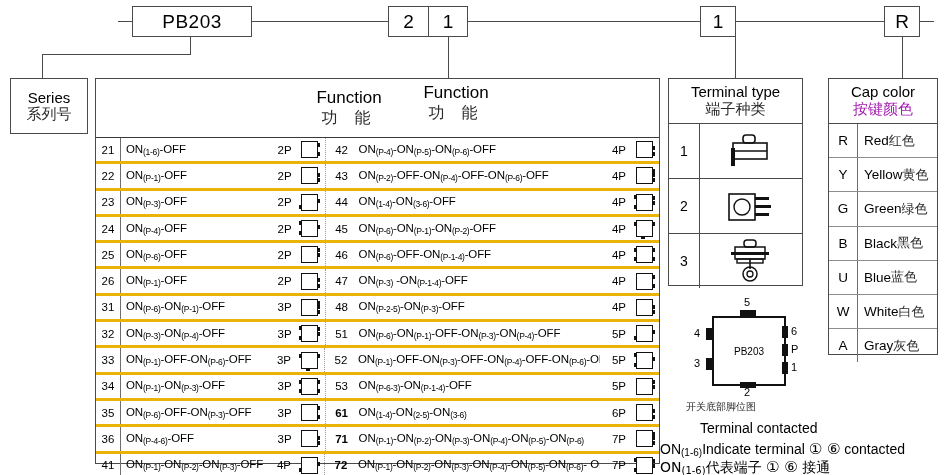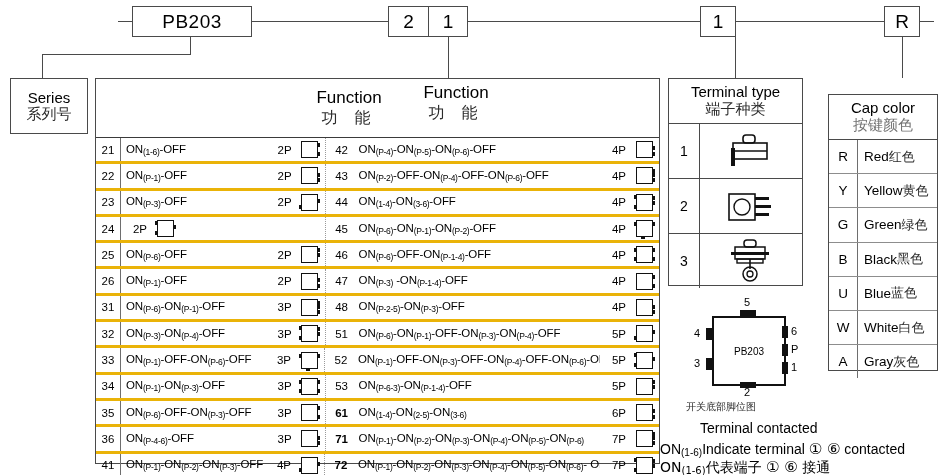--- a/index.html
+++ b/index.html
@@ -62,24 +62,24 @@
   #term-table{left:668px;top:78px;width:135px;height:208px;border:1px solid #4a4a4a;}
   #term-head{height:44px;border-bottom:1px solid #4a4a4a;display:flex;flex-direction:column;align-items:center;justify-content:center;}
   #term-head .en{font-size:15px;}
   #term-head .cn{font-size:15px;font-family:"DejaVu Sans",sans-serif;color:#2b2b2b;}
   .trow{height:54px;display:flex;border-bottom:1px solid #4a4a4a;}
   .trow:last-child{border-bottom:none;}
   .trow .tnum{width:30px;flex:0 0 30px;border-right:1px solid #4a4a4a;display:flex;align-items:center;justify-content:center;font-size:14px;}
   .trow .tpic{flex:1;display:flex;align-items:center;justify-content:center;}
 
   
-  #cap-table{left:828px;top:78px;width:110px;height:277px;border:1px solid #4a4a4a;margin-top:16px;}
+  #cap-table{left:828px;top:78px;width:110px;height:277px;border:1px solid #4a4a4a;}
   #cap-head{height:44px;border-bottom:1px solid #4a4a4a;display:flex;flex-direction:column;align-items:center;justify-content:center;}
   #cap-head .en{font-size:15px;}
-  #cap-head .cn{font-size:15px;font-family:"DejaVu Sans",sans-serif;color:#737373;}
+  #cap-head .cn{font-size:15px;font-family:"DejaVu Sans",sans-serif;color:#a21caf;}
   .crow{height:33.2px;display:flex;border-bottom:1px solid #8d8d8d;}
   .crow:last-child{border-bottom:none;}
   .crow .ckey{width:28px;flex:0 0 28px;border-right:1px solid #6e6e6e;display:flex;align-items:center;justify-content:center;font-size:13.5px;}
   .crow .cval{flex:1;display:flex;align-items:center;padding-left:6px;font-size:13.5px;}
   .crow .cval .cn{font-family:"DejaVu Sans",sans-serif;font-size:13px;color:#2b2b2b;}
 
   
   #pinout{left:688px;top:300px;width:120px;height:100px;}
   #pin-body{position:absolute;left:24px;top:16px;width:70px;height:66px;border:2px solid #111;background:#fff;display:flex;align-items:center;justify-content:center;font-size:10px;}
   .ptab{position:absolute;background:#111;}
@@ -216,20 +216,21 @@
               <i class="pin pr" style="top:1px"></i>
               <i class="pin pr" style="top:6px"></i>
             </div>
           </div>
         </div>
       </div>
       <div class="frow">
         <div class="half left">
           <div class="no">24</div>
           <div class="sep"></div>
+          <div class="desc">ON<sub>(P-4)</sub>-OFF</div>
           <div class="pp">2P</div>
           <div class="icon-cell">
             <div class="tsq">
               <i class="pin pl" style="top:0px"></i>
               <i class="pin pl" style="bottom:1px"></i>
               <i class="pin pr" style="top:4px"></i>
             </div>
           </div>
         </div>
         <div class="half right">

